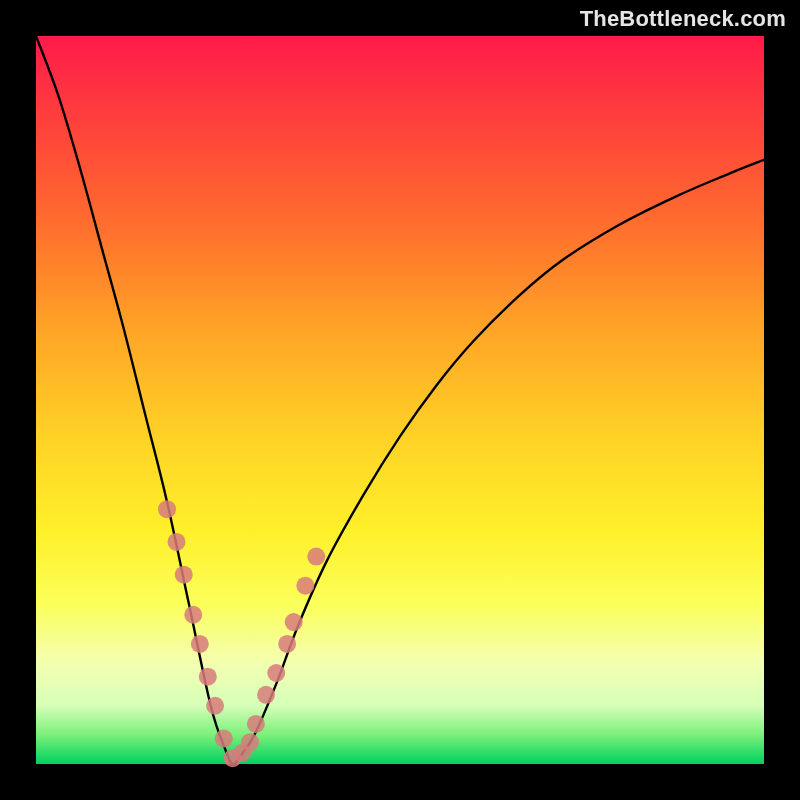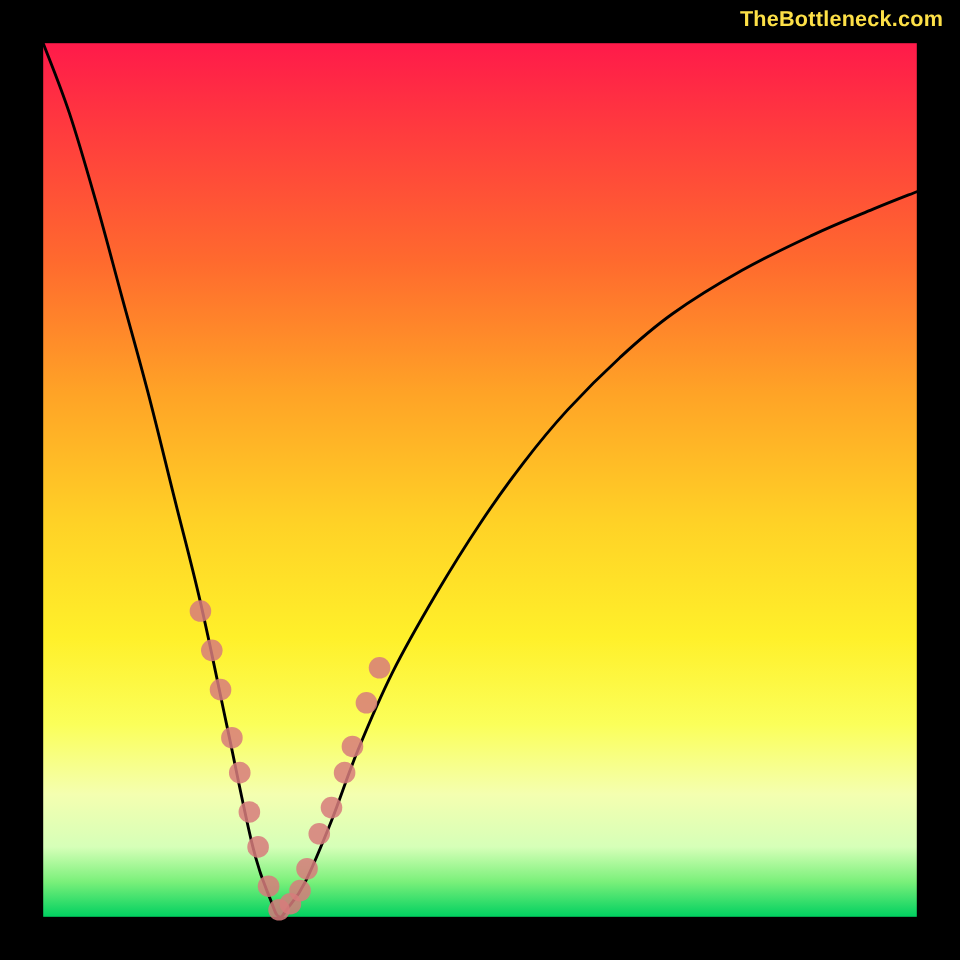--- a/index.html
+++ b/index.html
@@ -35,23 +35,23 @@
       #f4ffb0 86%,
       #d6ffb8 92%,
       #7af07a 96%,
       #00d060 100%);
   }
   .watermark {
     position: absolute;
     top: 6px;
     right: 14px;
     font-family: Arial, Helvetica, sans-serif;
-    font-size: 18px;
+    font-size: 22px;
     font-weight: 600;
-    color: #fde047;
+    color: #e5e5e5;
     letter-spacing: 0.2px;
     user-select: none;
   }
   svg.curve {
     position: absolute;
     left: 0;
     top: 0;
     width: 728px;
     height: 728px;
     overflow: visible;

